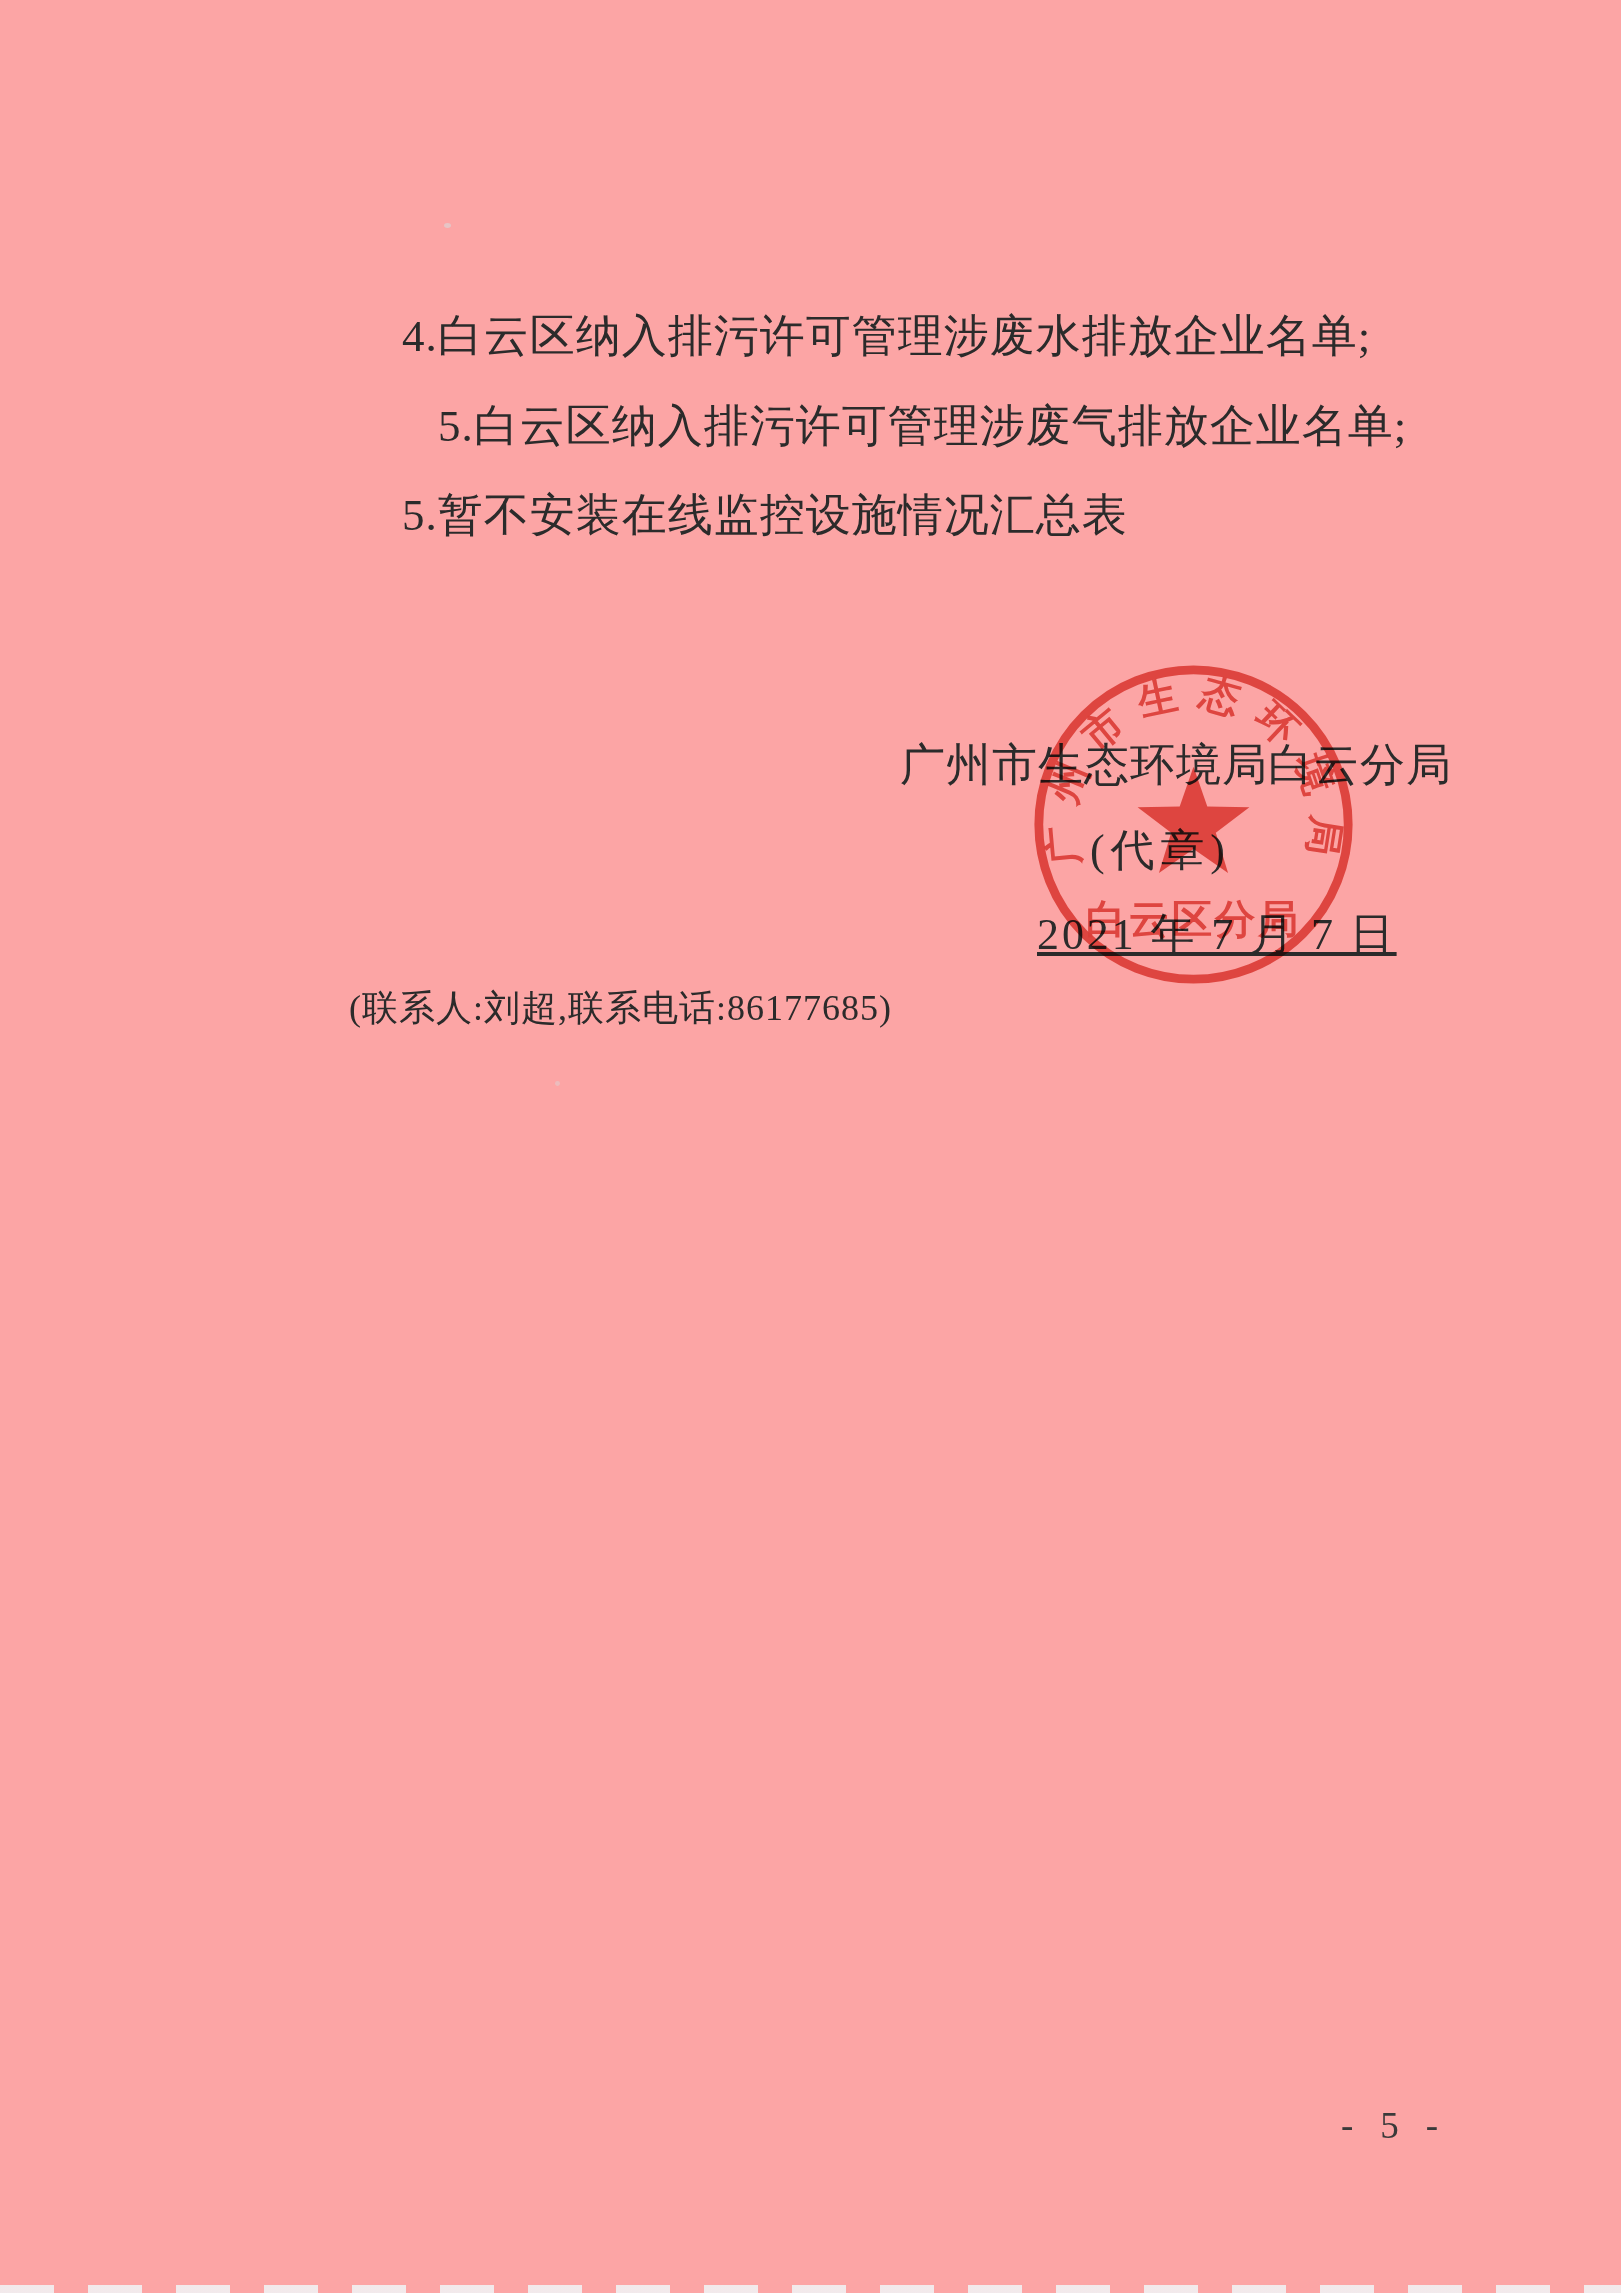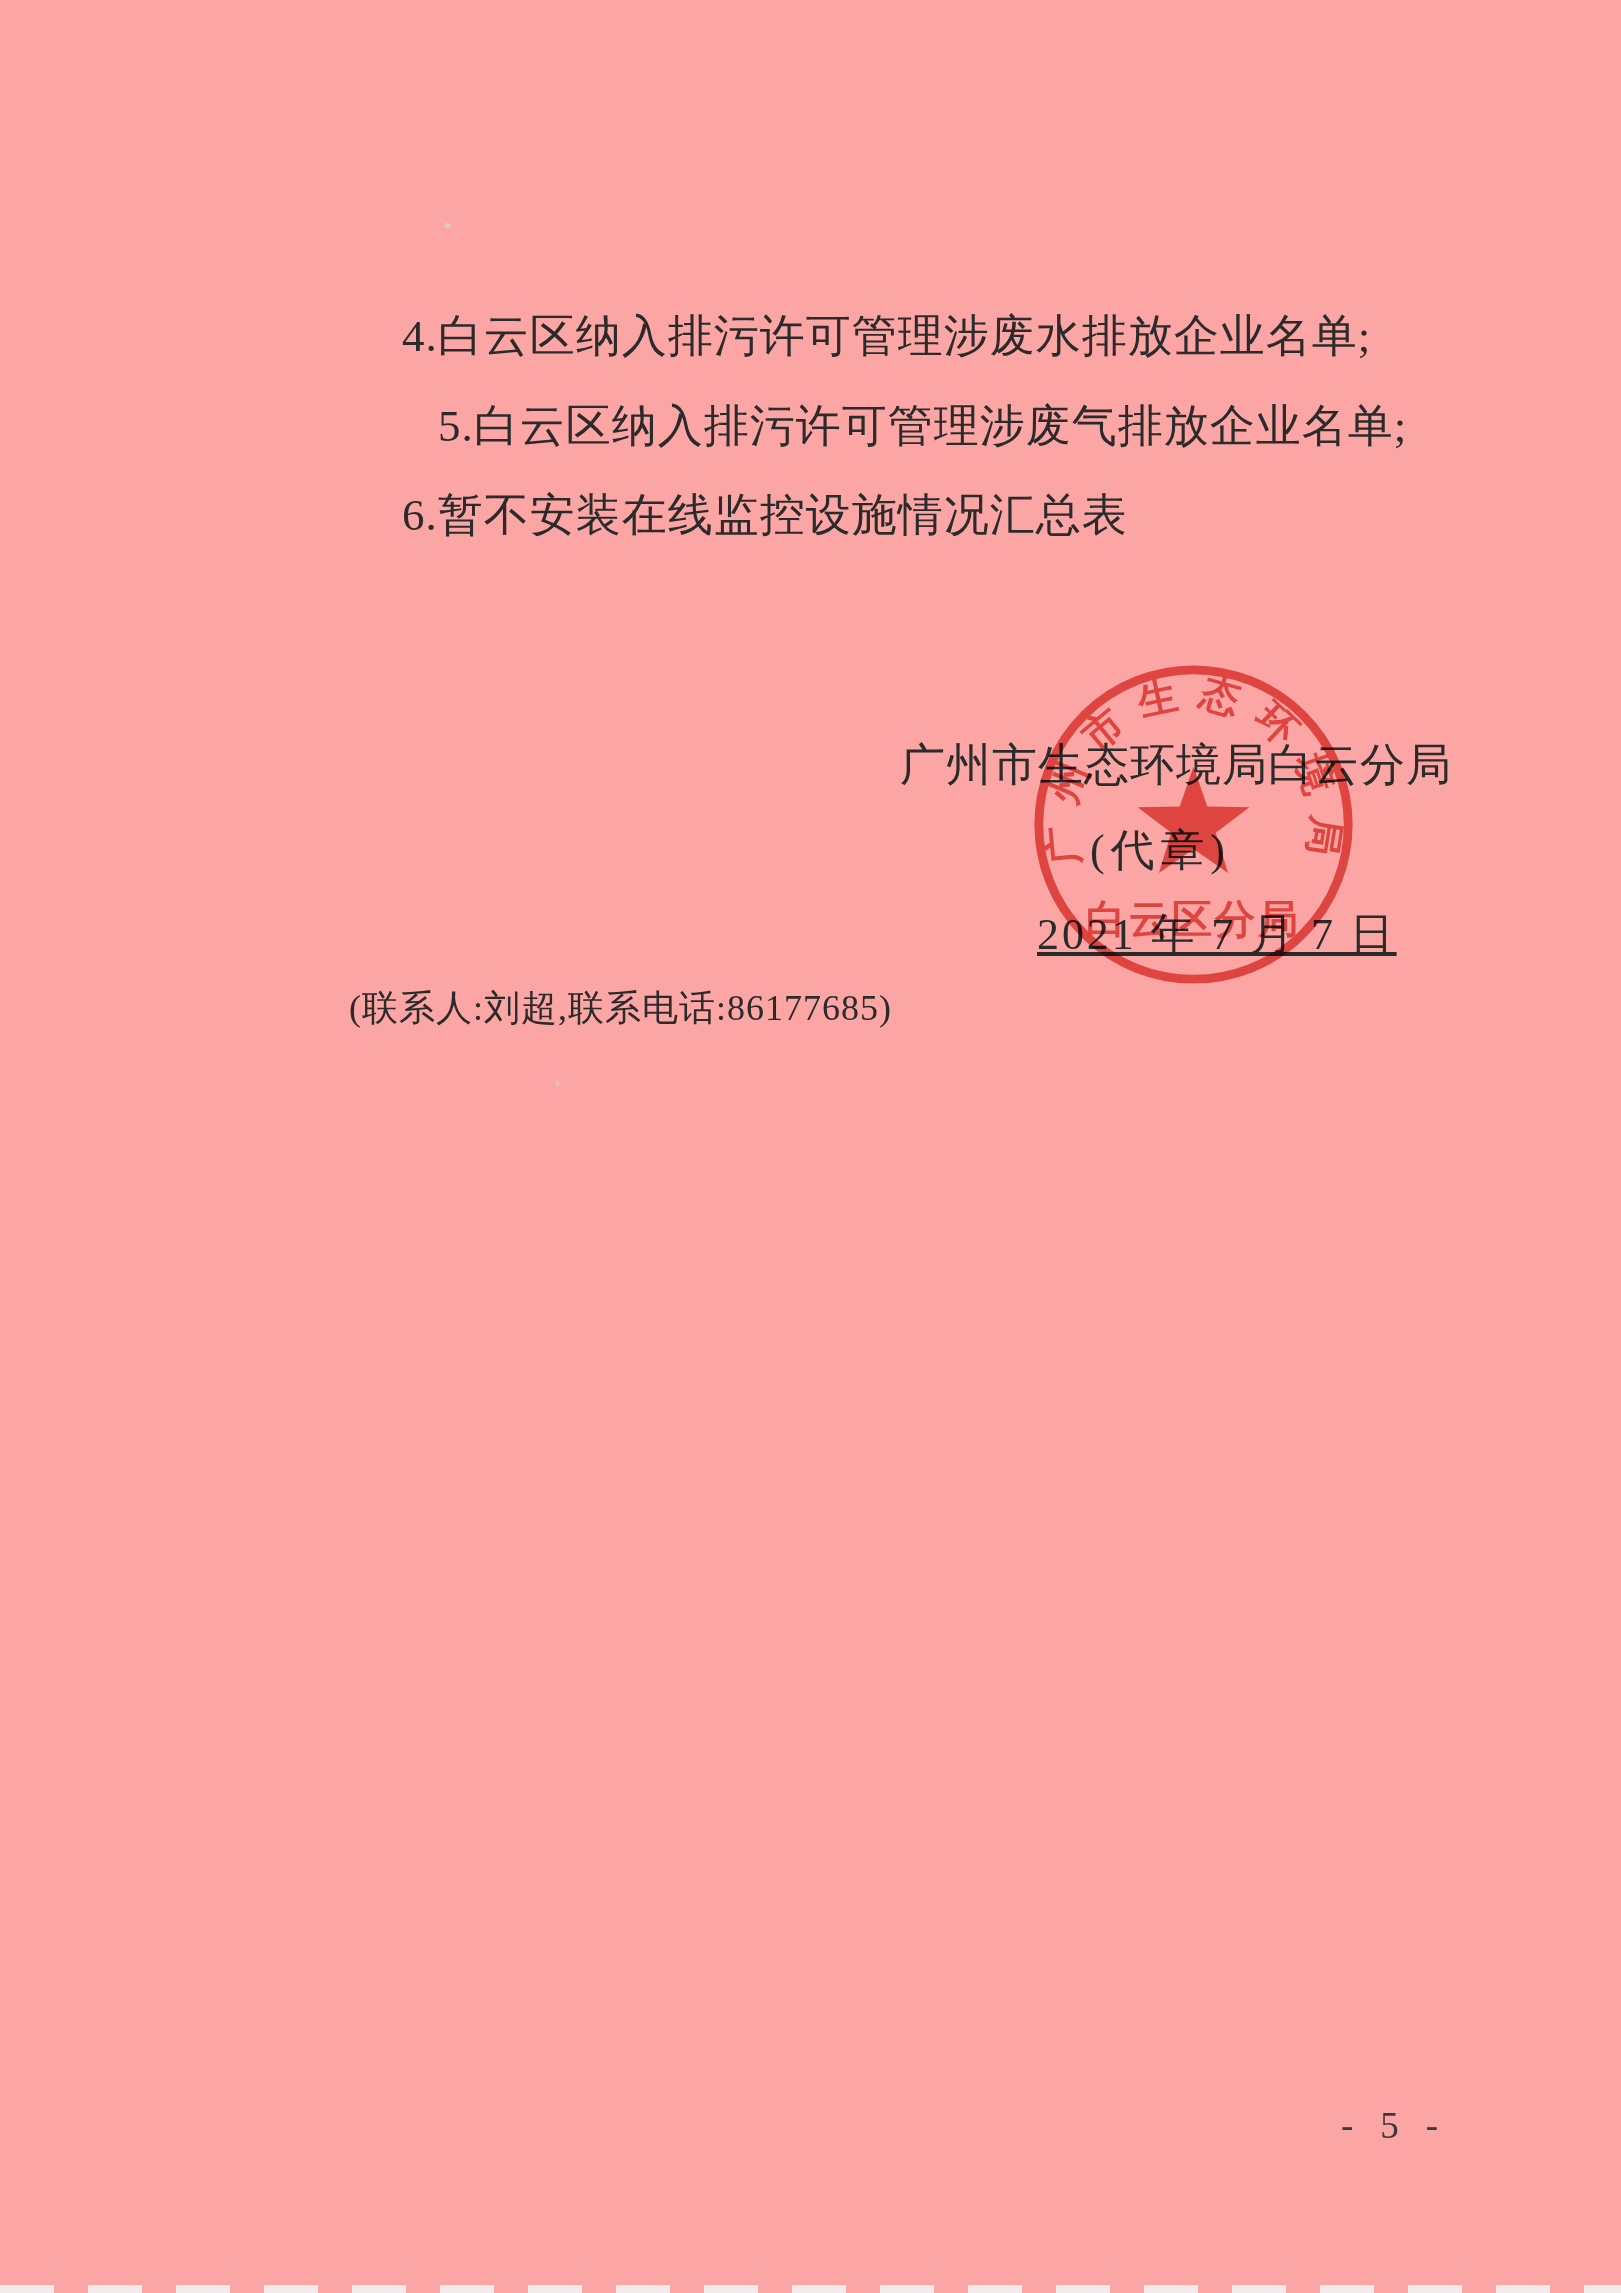--- a/index.html
+++ b/index.html
@@ -61,21 +61,21 @@
     opacity: 0.9;
   }
 </style>
 </head>
 <body>
 
 <div class="page">
 
   <div class="txt list-item" style="left:402px; top:314px;">4.白云区纳入排污许可管理涉废水排放企业名单;</div>
   <div class="txt list-item" style="left:402px; top:404px;margin-left:36px;">5.白云区纳入排污许可管理涉废气排放企业名单;</div>
-  <div class="txt list-item" style="left:402px; top:493px;">6.暂不安装在线监控设施情况汇总表</div>
+  <div class="txt list-item" style="left:402px; top:493px;">5.暂不安装在线监控设施情况汇总表</div>
 
   <div class="txt sig-org" style="left:900px; top:743px;">广州市生态环境局白云分局</div>
   <div class="txt sig-note" style="left:1090px; top:829px;">(代章)</div>
   <div class="txt sig-date" style="left:1037px; top:913px;">2021 年 7 月 7 日</div>
 
   <div class="txt contact" style="left:349px; top:990px;">(联系人:刘超,联系电话:86177685)</div>
 
   <div class="txt page-num" style="left:1341px; top:2107px;">- 5 -</div>
 
   <div class="speck" style="left:444px; top:223px; width:6.9px; height:4.9px; opacity:.6;"></div>

